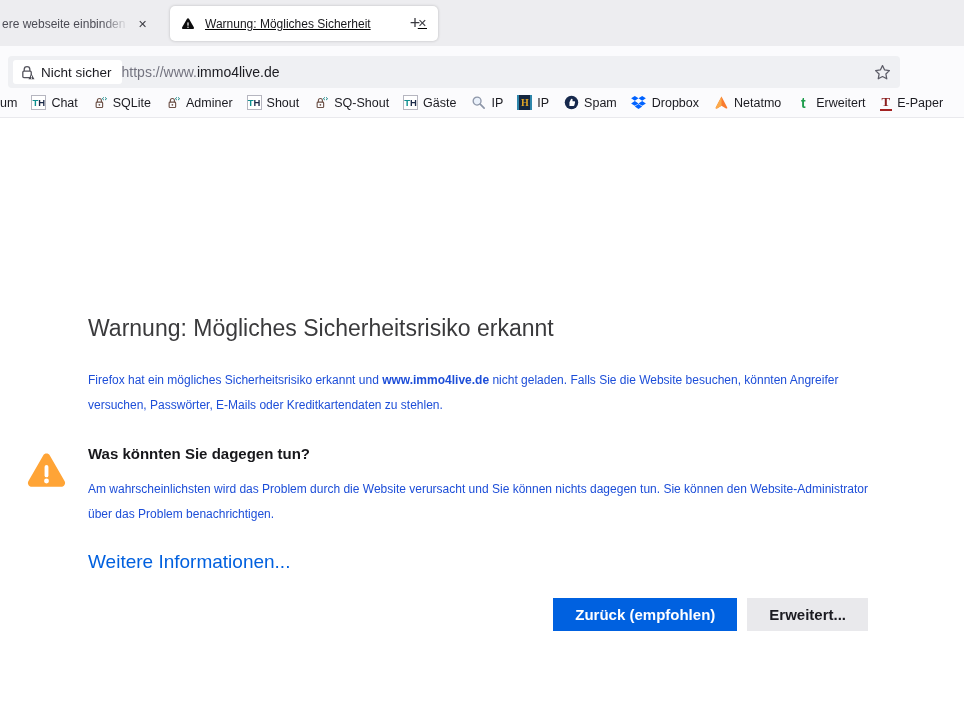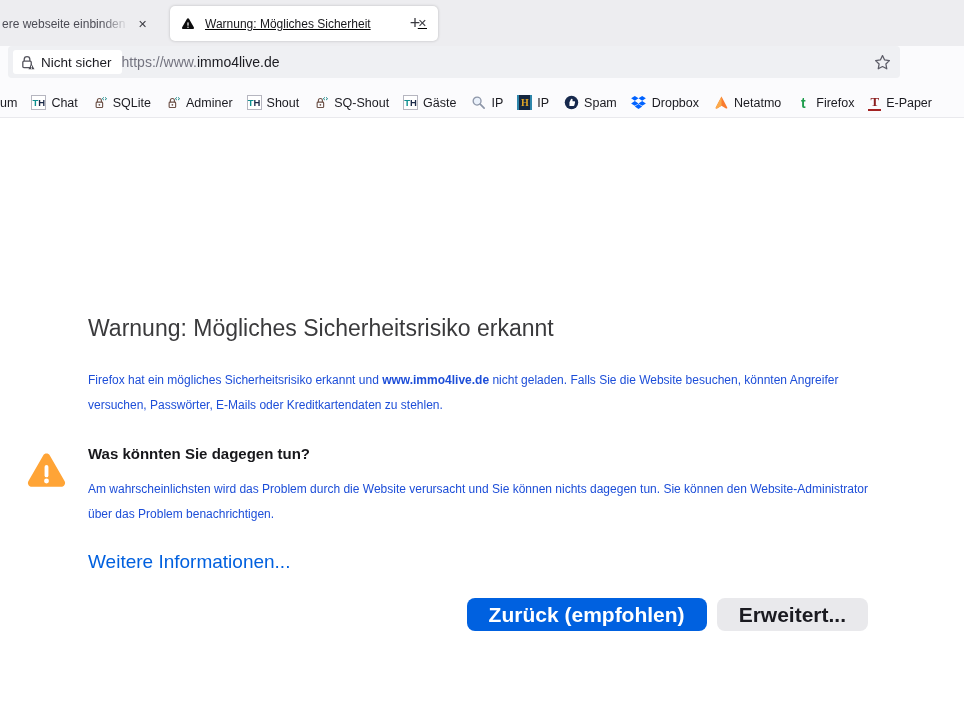--- a/index.html
+++ b/index.html
@@ -21,21 +21,21 @@
   .tab-active{position:absolute;left:170px;top:6px;width:268px;height:35px;background:#fff;border-radius:5px;
     box-shadow:0 0 3px rgba(0,0,0,.22);padding:0 7px 0 10px;text-decoration:underline;}
   .tab-active .tab-title{flex:1;font-size:12px;color:#17171b;white-space:nowrap;overflow:hidden;margin-left:9px;
     -webkit-mask-image:linear-gradient(to right,#000 82%,transparent 97%);
     mask-image:linear-gradient(to right,#000 82%,transparent 97%);}
   .tab-close{font-size:11px;color:#3c3c43;padding:2px 4px;line-height:1;}
   .newtab-button{position:absolute;left:402px;top:10px;width:26px;height:26px;display:flex;align-items:center;
     justify-content:center;font-size:18px;color:#3a3a40;border-radius:4px;}
 
   
-  .navbar{height:42px;background:#fbfbfd;display:flex;align-items:flex-start;}
+  .navbar{height:42px;background:#fbfbfd;display:flex;align-items:flex-end;}
   .urlbar{margin-left:8px;width:892px;height:32px;background:#eff0f3;border-radius:4px;display:flex;align-items:center;}
   .security-chip{margin-left:5px;height:24px;background:#fff;border-radius:3px;display:flex;align-items:center;
     gap:6px;padding:0 10px 0 7px;}
   .security-chip .chip-label{font-size:13.5px;color:#1b1b21;}
   .url-text{font-size:14px;white-space:nowrap;}
   .url-scheme{color:#73737f;}
   .url-domain{color:#1b1b21;}
   .star-button{margin-left:auto;margin-right:9px;display:flex;align-items:center;}
 
   
@@ -59,21 +59,21 @@
   .warn-fill{fill:var(--warning-orange,#ffa436);}
   .text-col{width:780px;}
   .page-title{font-size:23px;font-weight:300;color:#3a3a3c;margin-top:5px;}
   .para{font-size:12px;line-height:25px;color:#1d4ed8;}
   .intro-para{margin-top:26px;}
   .sub-heading{margin-top:27px;font-size:15px;font-weight:700;color:#17171b;}
   .body-para{margin-top:15px;}
   .learn-more{display:inline-block;margin-top:24px;font-size:19px;color:var(--link-blue,#0060df);
     text-decoration:none;cursor:pointer;}
   .btn-row{display:flex;justify-content:flex-end;gap:10px;margin-top:25px;}
-  .btn{height:33px;padding:0 22px;border-radius:8px;font-size:21px;font-weight:600;border:none;cursor:pointer;
+  .btn{height:33px;padding:0 22px;border-radius:0;font-size:15px;font-weight:600;border:none;cursor:pointer;
     font-family:"Liberation Sans",sans-serif;}
   .btn-primary{background:var(--accent-blue,#0061e0);color:#fff;}
   .btn-secondary{background:#e9e9ec;color:#1b1b21;}
 </style>
 </head>
 <body>
 
 <div>
 
   <div class="tabstrip">
@@ -232,21 +232,21 @@
         <svg width="15" height="15" viewBox="0 0 16 16">
           <path d="M8 1.5L14 13c.6 1.2-.2 1.9-1.2 1.3L8 11.4 3.2 14.3c-1 .6-1.8-.1-1.2-1.3z" fill="#f97b2f"></path>
           <path d="M8 1.5v9.9L3.2 14.3c-1 .6-1.8-.1-1.2-1.3z" fill="#fbaa4b"></path>
         </svg>
       </span>
       <span>Netatmo</span>
     </div>
 
     <div class="bm-item">
       <span class="fav fav-cookidoo">t</span>
-      <span>Firefox</span>
+      <span>Erweitert</span>
     </div>
 
     <div class="bm-item">
       <span class="fav-epaper">T</span>
       <span>E-Paper</span>
     </div>
 
   </div>
 </div>
 

